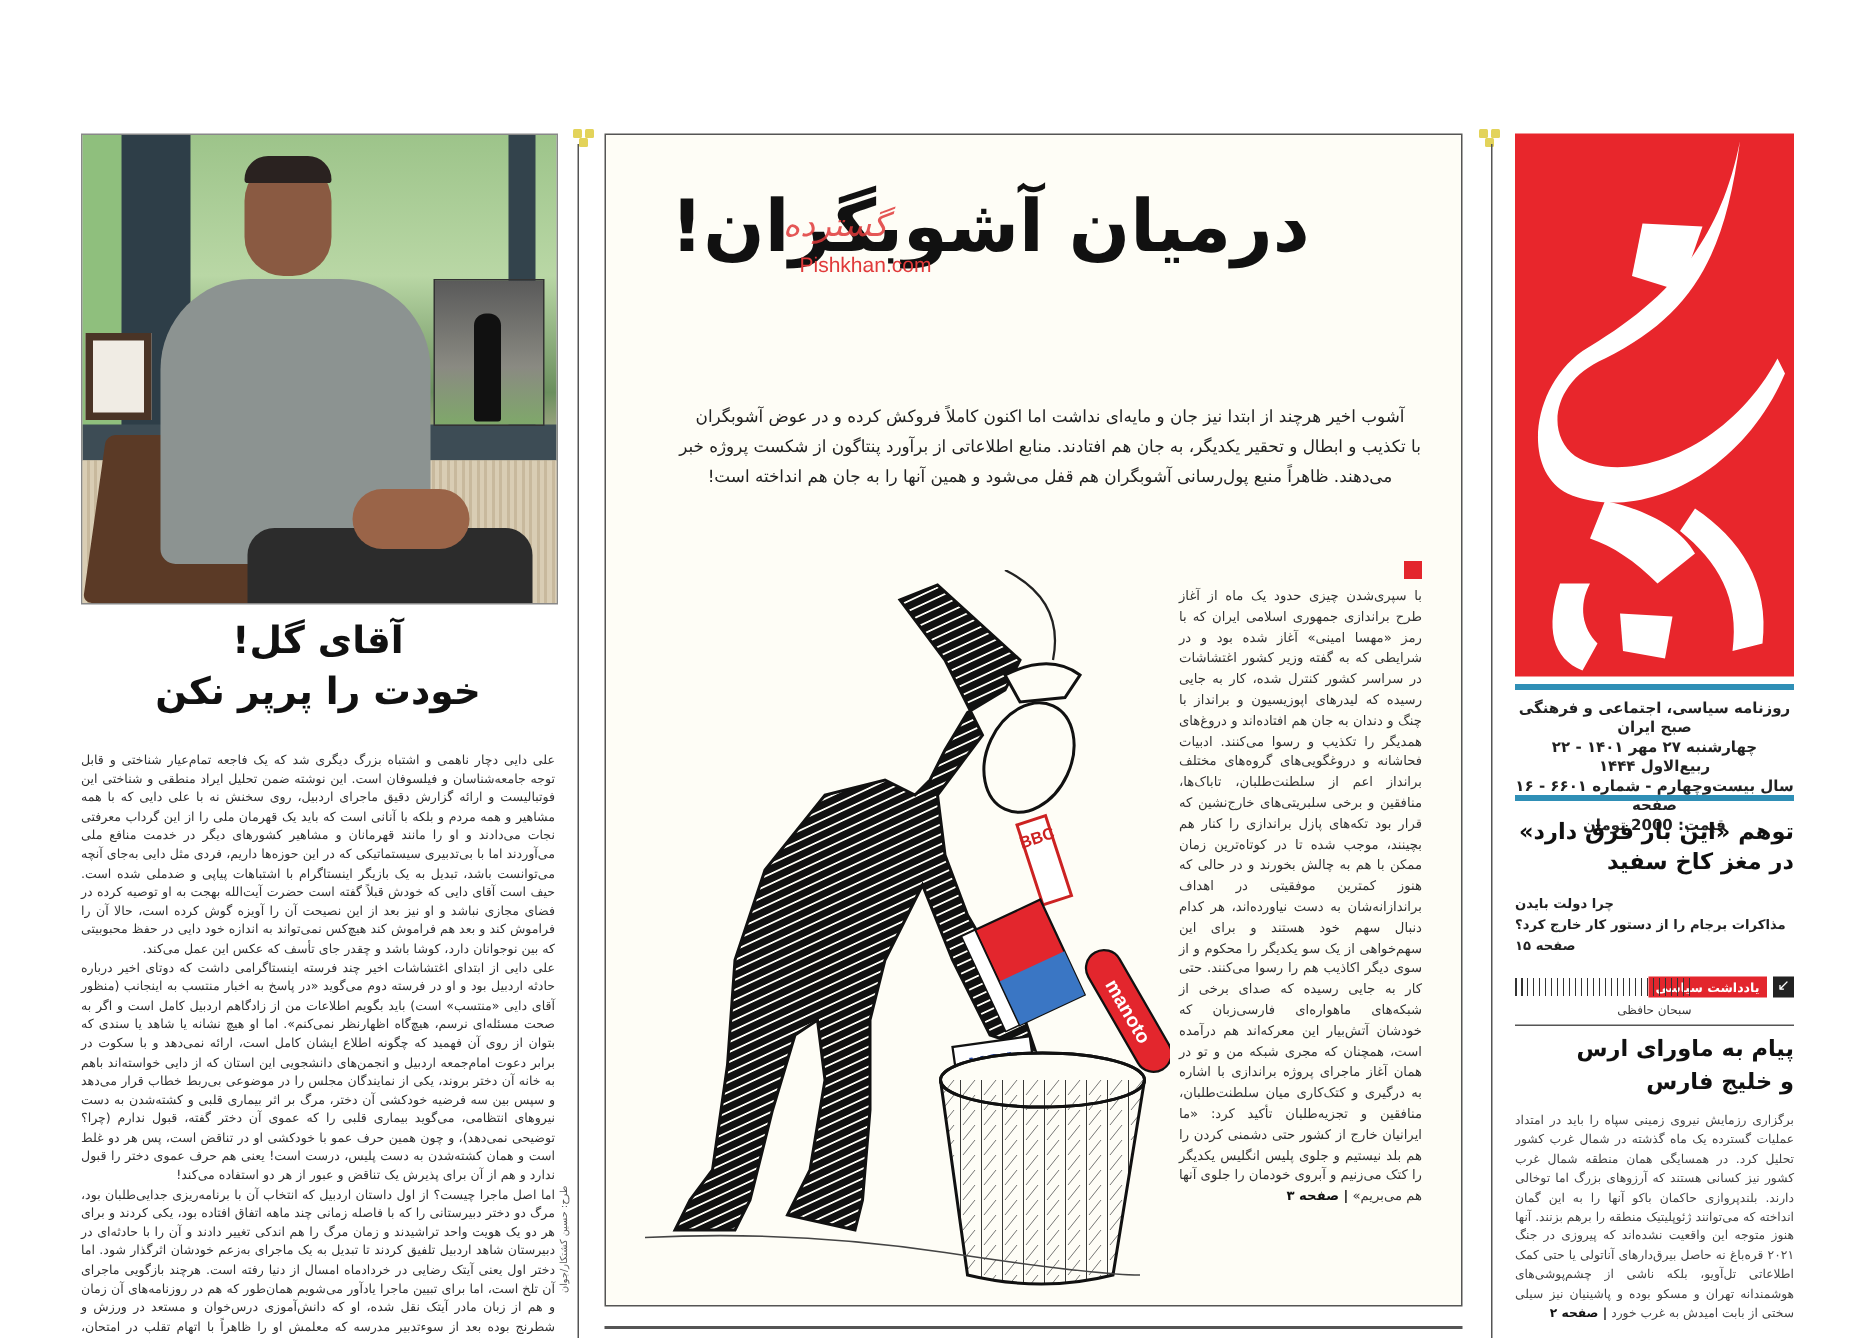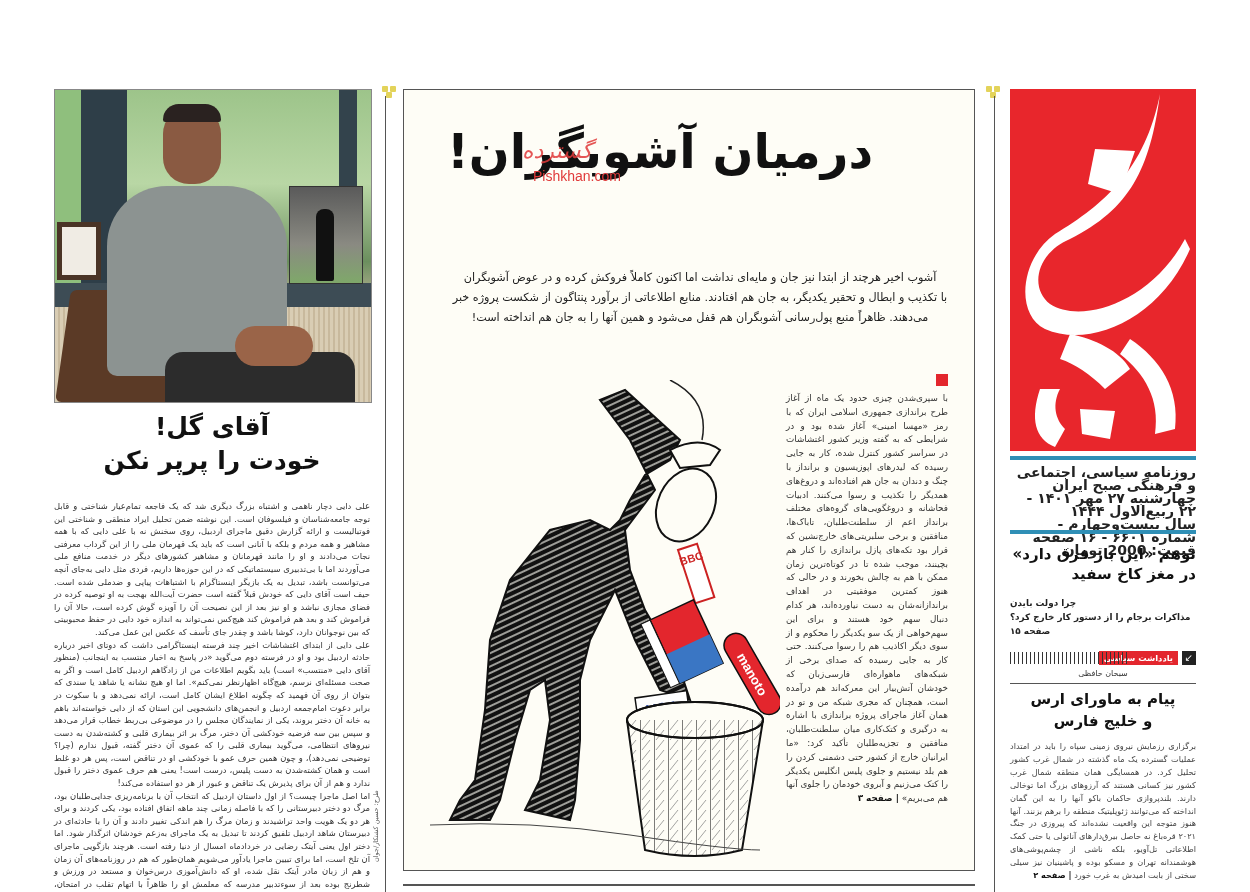--- a/index.html
+++ b/index.html
@@ -40,30 +40,30 @@
   .center-body{left:786px;top:392px;width:162px;direction:rtl;text-align:justify;font-size:8.8px;line-height:13.8px;color:#333;}
   .center-body .tail{font-weight:bold;color:#111;margin-left:43px;}
   .cartoon{left:430px;top:380px;width:350px;height:490px;}
   .credit{left:372px;top:790px;width:14px;height:90px;writing-mode:vertical-rl;transform:rotate(180deg);font-size:6.5px;color:#555;direction:rtl;}
   .bottom-rule{left:403px;top:884px;width:572px;height:2px;background:#555;}
 
   
   .logo{left:1010px;top:89px;width:186px;height:362px;background:#e8262c;overflow:hidden;}
   .logo-text{position:absolute;left:0;top:0;width:186px;height:362px;}
   .blue-rule{height:4px;background:#2f8fb6;}
-  .masthead{left:1010px;top:466px;width:186px;direction:rtl;text-align:right;font-size:14px;line-height:13px;font-weight:bold;color:#222;}
+  .masthead{left:1010px;top:466px;width:186px;direction:rtl;text-align:center;font-size:10px;line-height:13px;font-weight:bold;color:#222;}
   .r-head{left:1010px;top:544px;width:186px;direction:rtl;text-align:right;font-weight:bold;font-size:15px;line-height:20px;color:#111;}
   .r-sub{left:1010px;top:596px;width:186px;direction:rtl;text-align:left;font-weight:bold;font-size:8.8px;line-height:14px;color:#222;}
   .tag-row{left:1010px;top:651px;width:186px;height:16px;}
   .tag-icon{position:absolute;right:0;top:0;width:14px;height:14px;background:#222;color:#fff;font-size:10px;line-height:14px;text-align:center;}
   .tag-label{position:absolute;right:18px;top:0;height:14px;padding:0 5px;background:#e3262d;color:#fff;font-size:8.4px;line-height:14px;font-weight:bold;direction:rtl;}
   .tag-bars{position:absolute;left:0;top:1px;width:120px;height:12px;background:repeating-linear-gradient(90deg,#333 0 1px,transparent 1px 4px);}
   .author{left:1010px;top:669px;width:186px;text-align:center;direction:rtl;font-size:8px;color:#333;}
   .author-rule{left:1010px;top:683px;width:186px;height:1px;background:#555;}
-  .r-head2{left:1010px;top:688px;width:186px;direction:rtl;text-align:center;font-weight:bold;font-size:15px;line-height:22px;color:#111;}
+  .r-head2{left:1010px;top:688px;width:186px;direction:rtl;font-weight:bold;font-size:15px;line-height:22px;color:#111;}
   .r-body{left:1010px;top:740px;width:186px;direction:rtl;text-align:justify;font-size:8.2px;line-height:12.9px;color:#444;}
   .r-body .tail{font-weight:bold;color:#111;}
   .col-rule-right{left:994px;top:96px;width:1px;height:796px;background:#555;}
 </style>
 </head>
 <body>
 
 <div class="abs dots" style="left:382px;top:86px;">
   <span style="left:0;top:0;"></span>
     <span style="left:8px;top:0;"></span>

